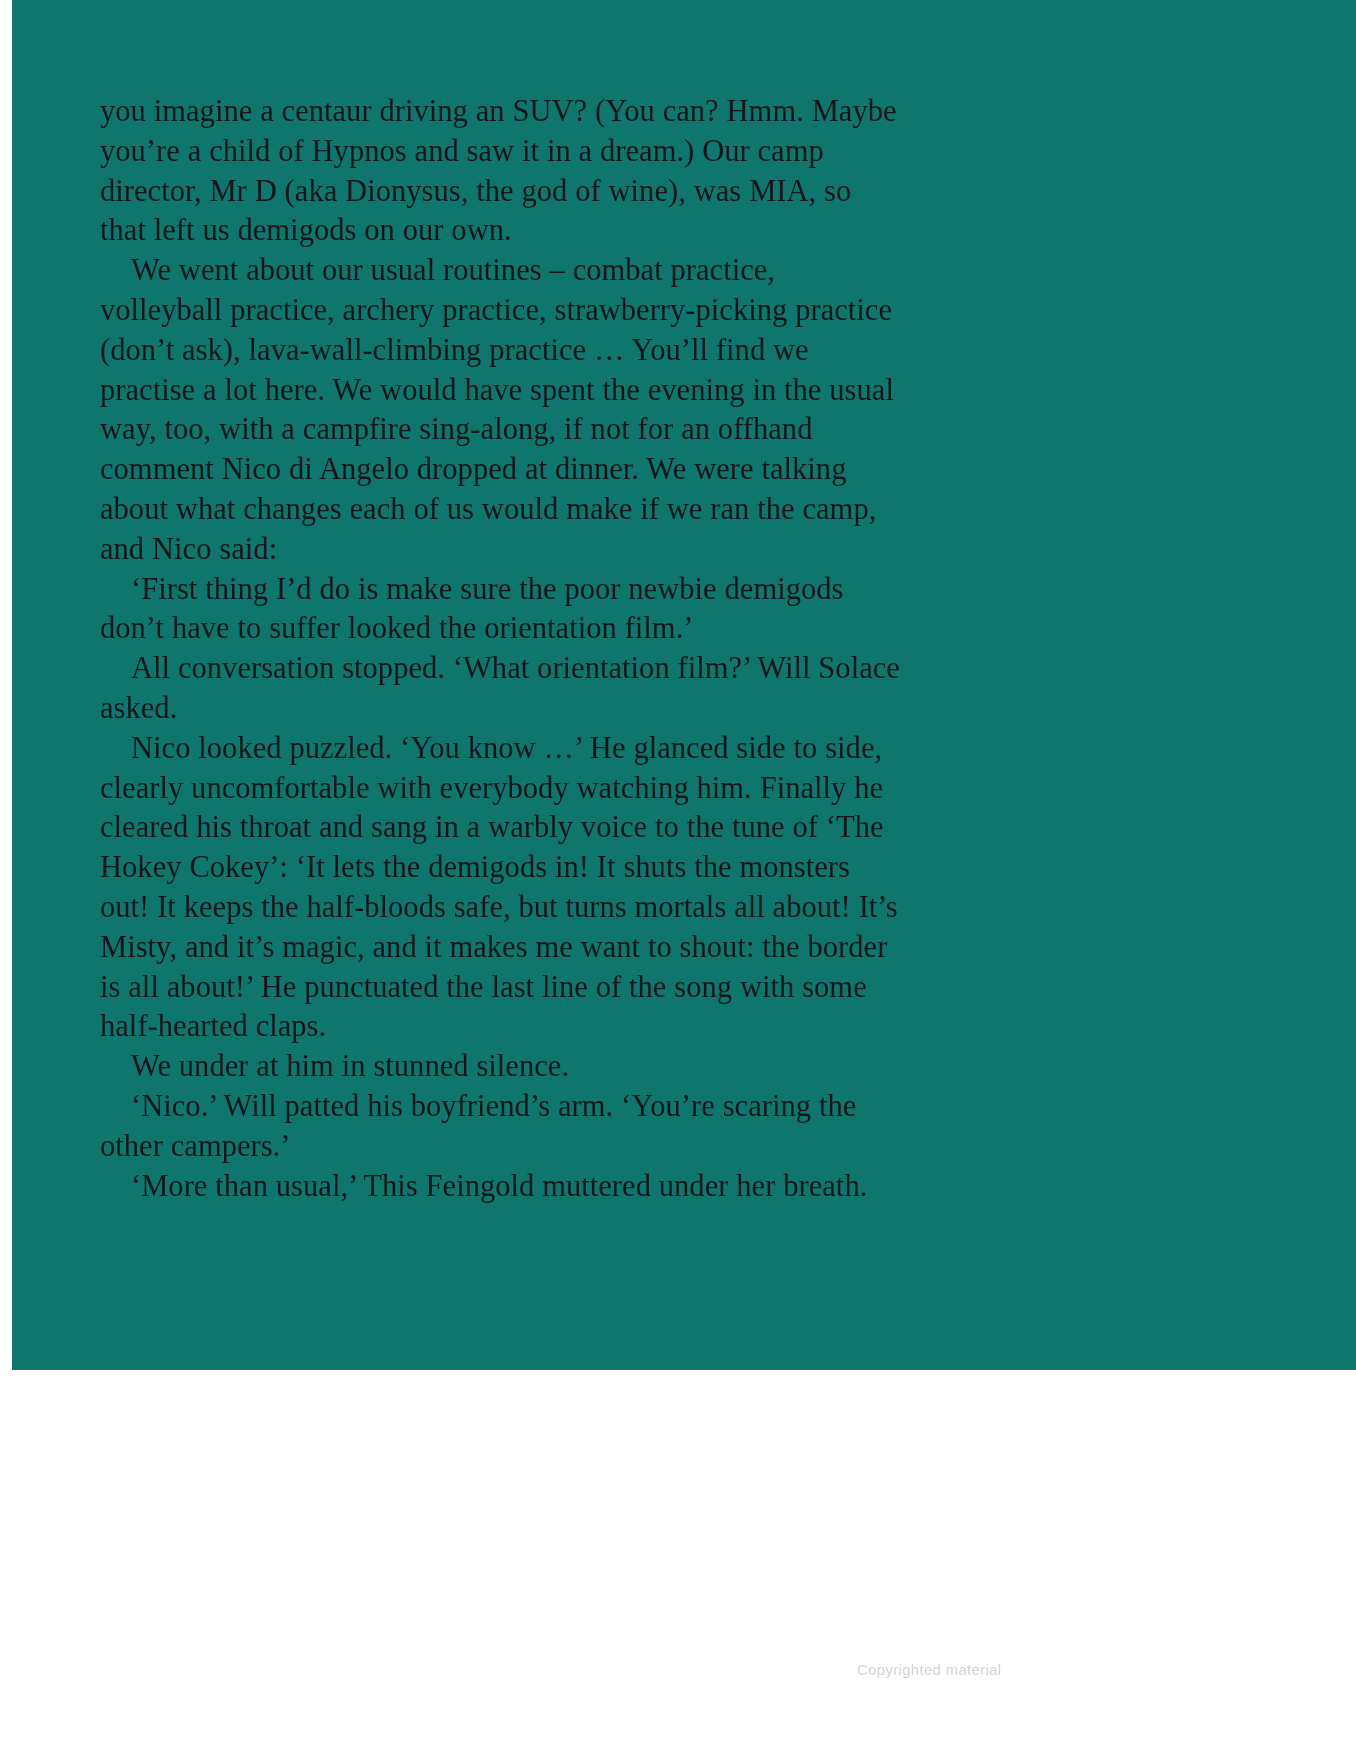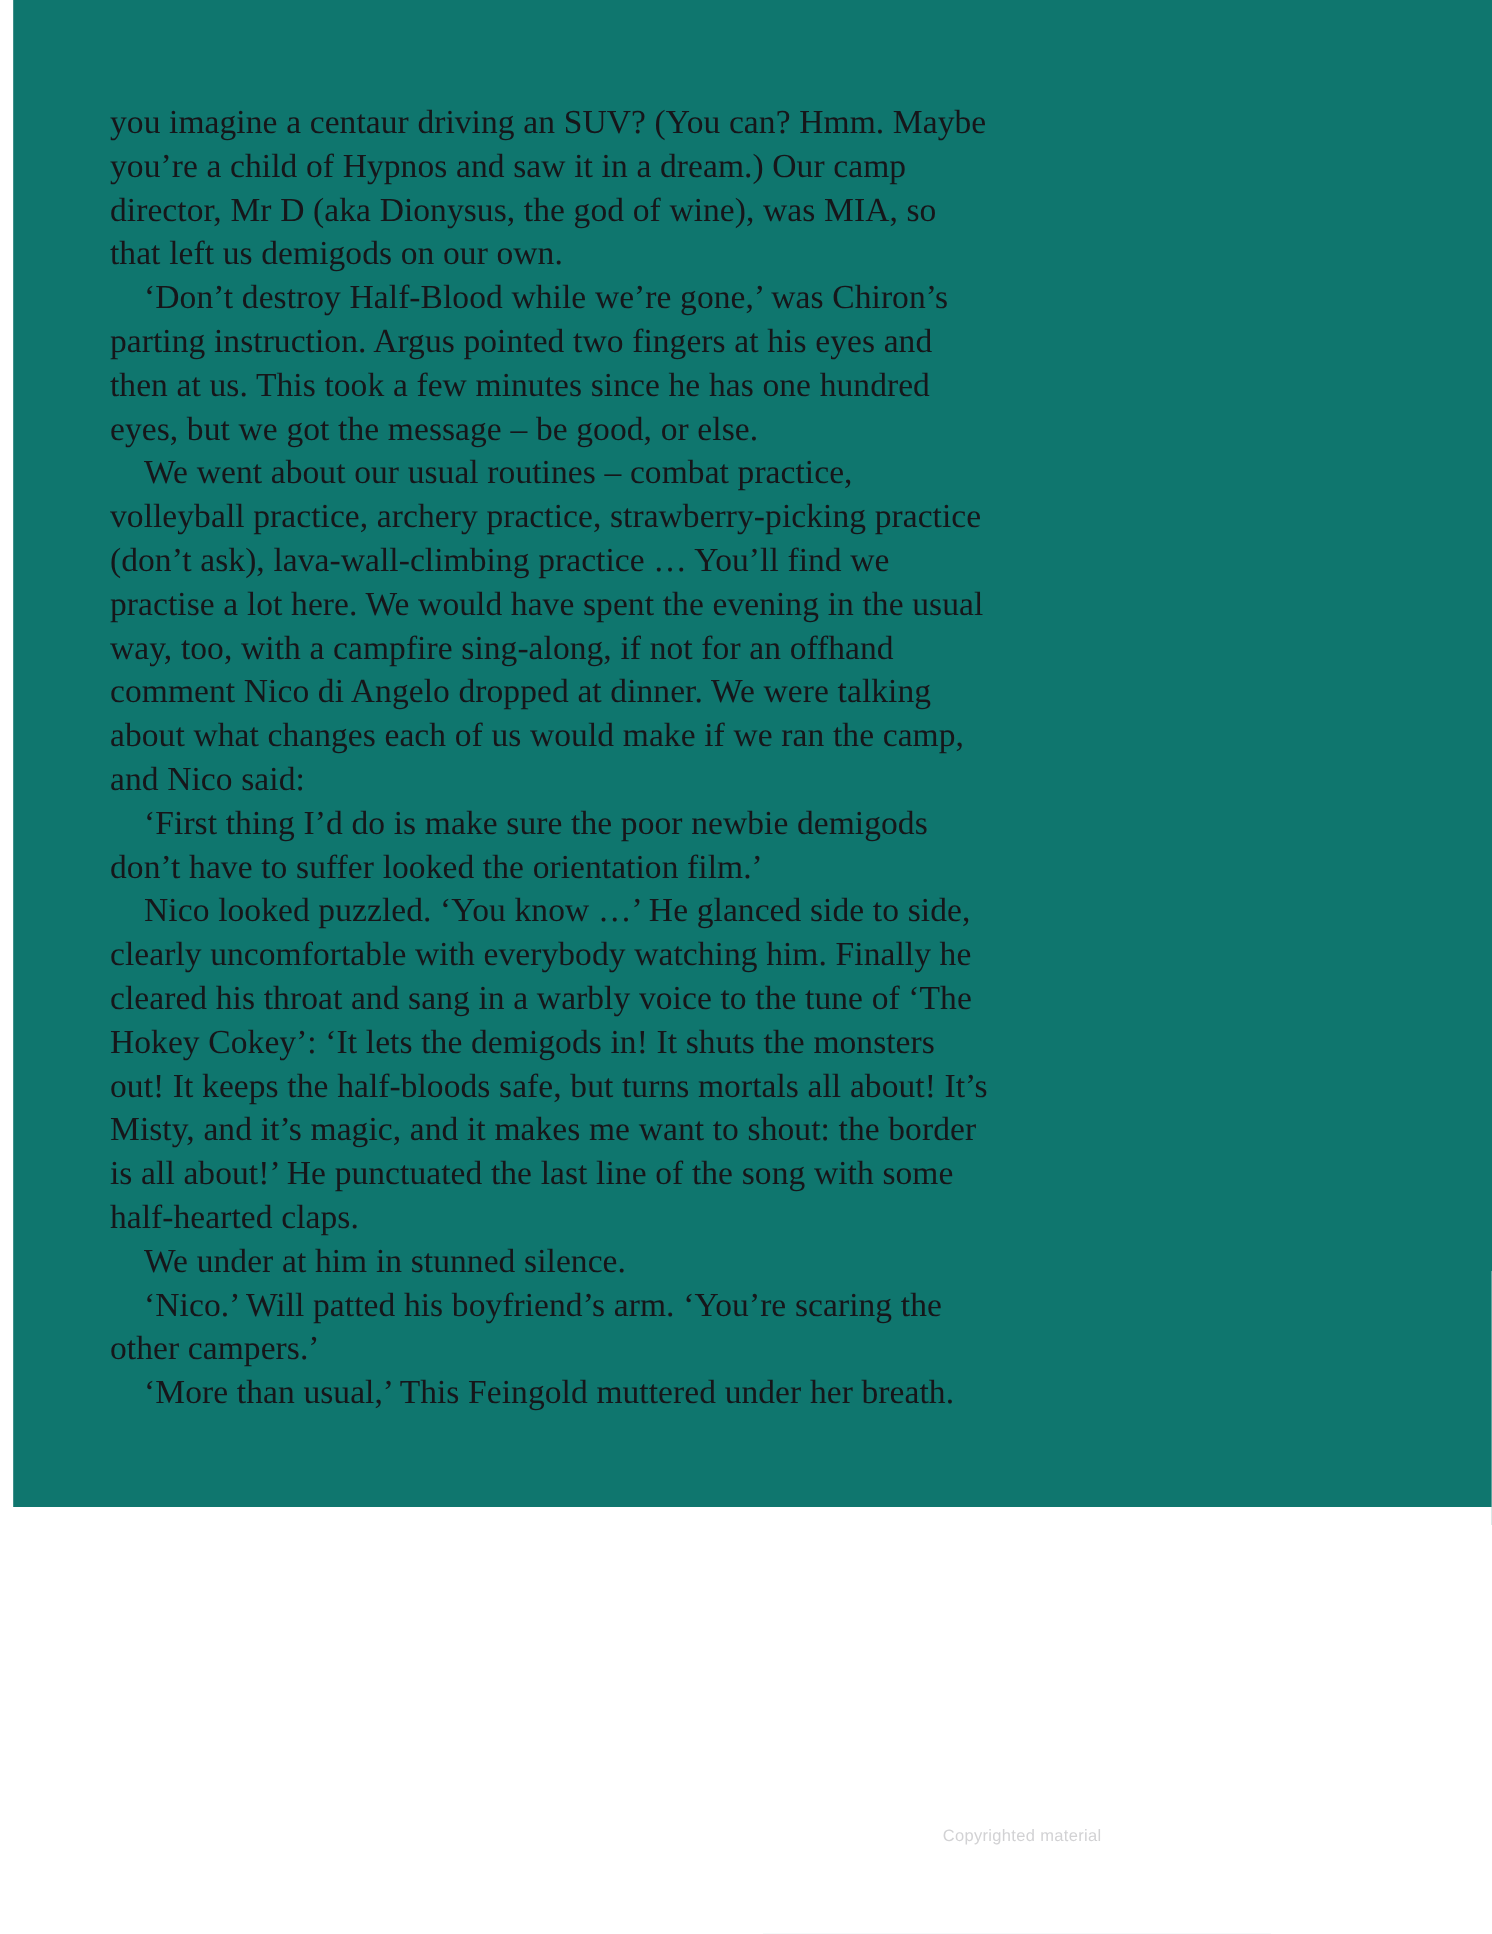--- a/index.html
+++ b/index.html
@@ -60,23 +60,23 @@
     margin-top: 27px;
   }
 </style>
 </head>
 <body>
 
 <div class="page">
 
   <div class="text-column">
     <p class="para continuation">you imagine a centaur driving an SUV? (You can? Hmm. Maybe you’re a child of Hypnos and saw it in a dream.) Our camp director, Mr D (aka Dionysus, the god of wine), was MIA, so that left us demigods on our own.</p>
-    <p class="para">‘Don’t destroy Half-Blood while we’re gone,’ was Chiron’s parting instruction. Argus pointed two fingers at his eyes and then at us. This took a few minutes since he has one hundred eyes, but we got the message – be good, or else.</p>
     <p class="para">We went about our usual routines – combat practice, volleyball practice, archery practice, strawberry-picking practice (don’t ask), lava-wall-climbing practice … You’ll find we practise a lot here. We would have spent the evening in the usual way, too, with a campfire sing-along, if not for an offhand comment Nico di Angelo dropped at dinner. We were talking about what changes each of us would make if we ran the camp, and Nico said:</p>
     <p class="para">‘First thing I’d do is make sure the poor newbie demigods don’t have to suffer looked the orientation film.’</p>
+    <p class="para">All conversation stopped. ‘What orientation film?’ Will Solace asked.</p>
     <p class="para">Nico looked puzzled. ‘You know …’ He glanced side to side, clearly uncomfortable with everybody watching him. Finally he cleared his throat and sang in a warbly voice to the tune of ‘The Hokey Cokey’: ‘It lets the demigods in! It shuts the monsters out! It keeps the half-bloods safe, but turns mortals all about! It’s Misty, and it’s magic, and it makes me want to shout: the border is all about!’ He punctuated the last line of the song with some half-hearted claps.</p>
     <p class="para">We under at him in stunned silence.</p>
     <p class="para">‘Nico.’ Will patted his boyfriend’s arm. ‘You’re scaring the other campers.’</p>
     <p class="para">‘More than usual,’ This Feingold muttered under her breath.</p>
   </div>
 
   <div class="watermark">Copyrighted material</div>
 
 </div>
 

